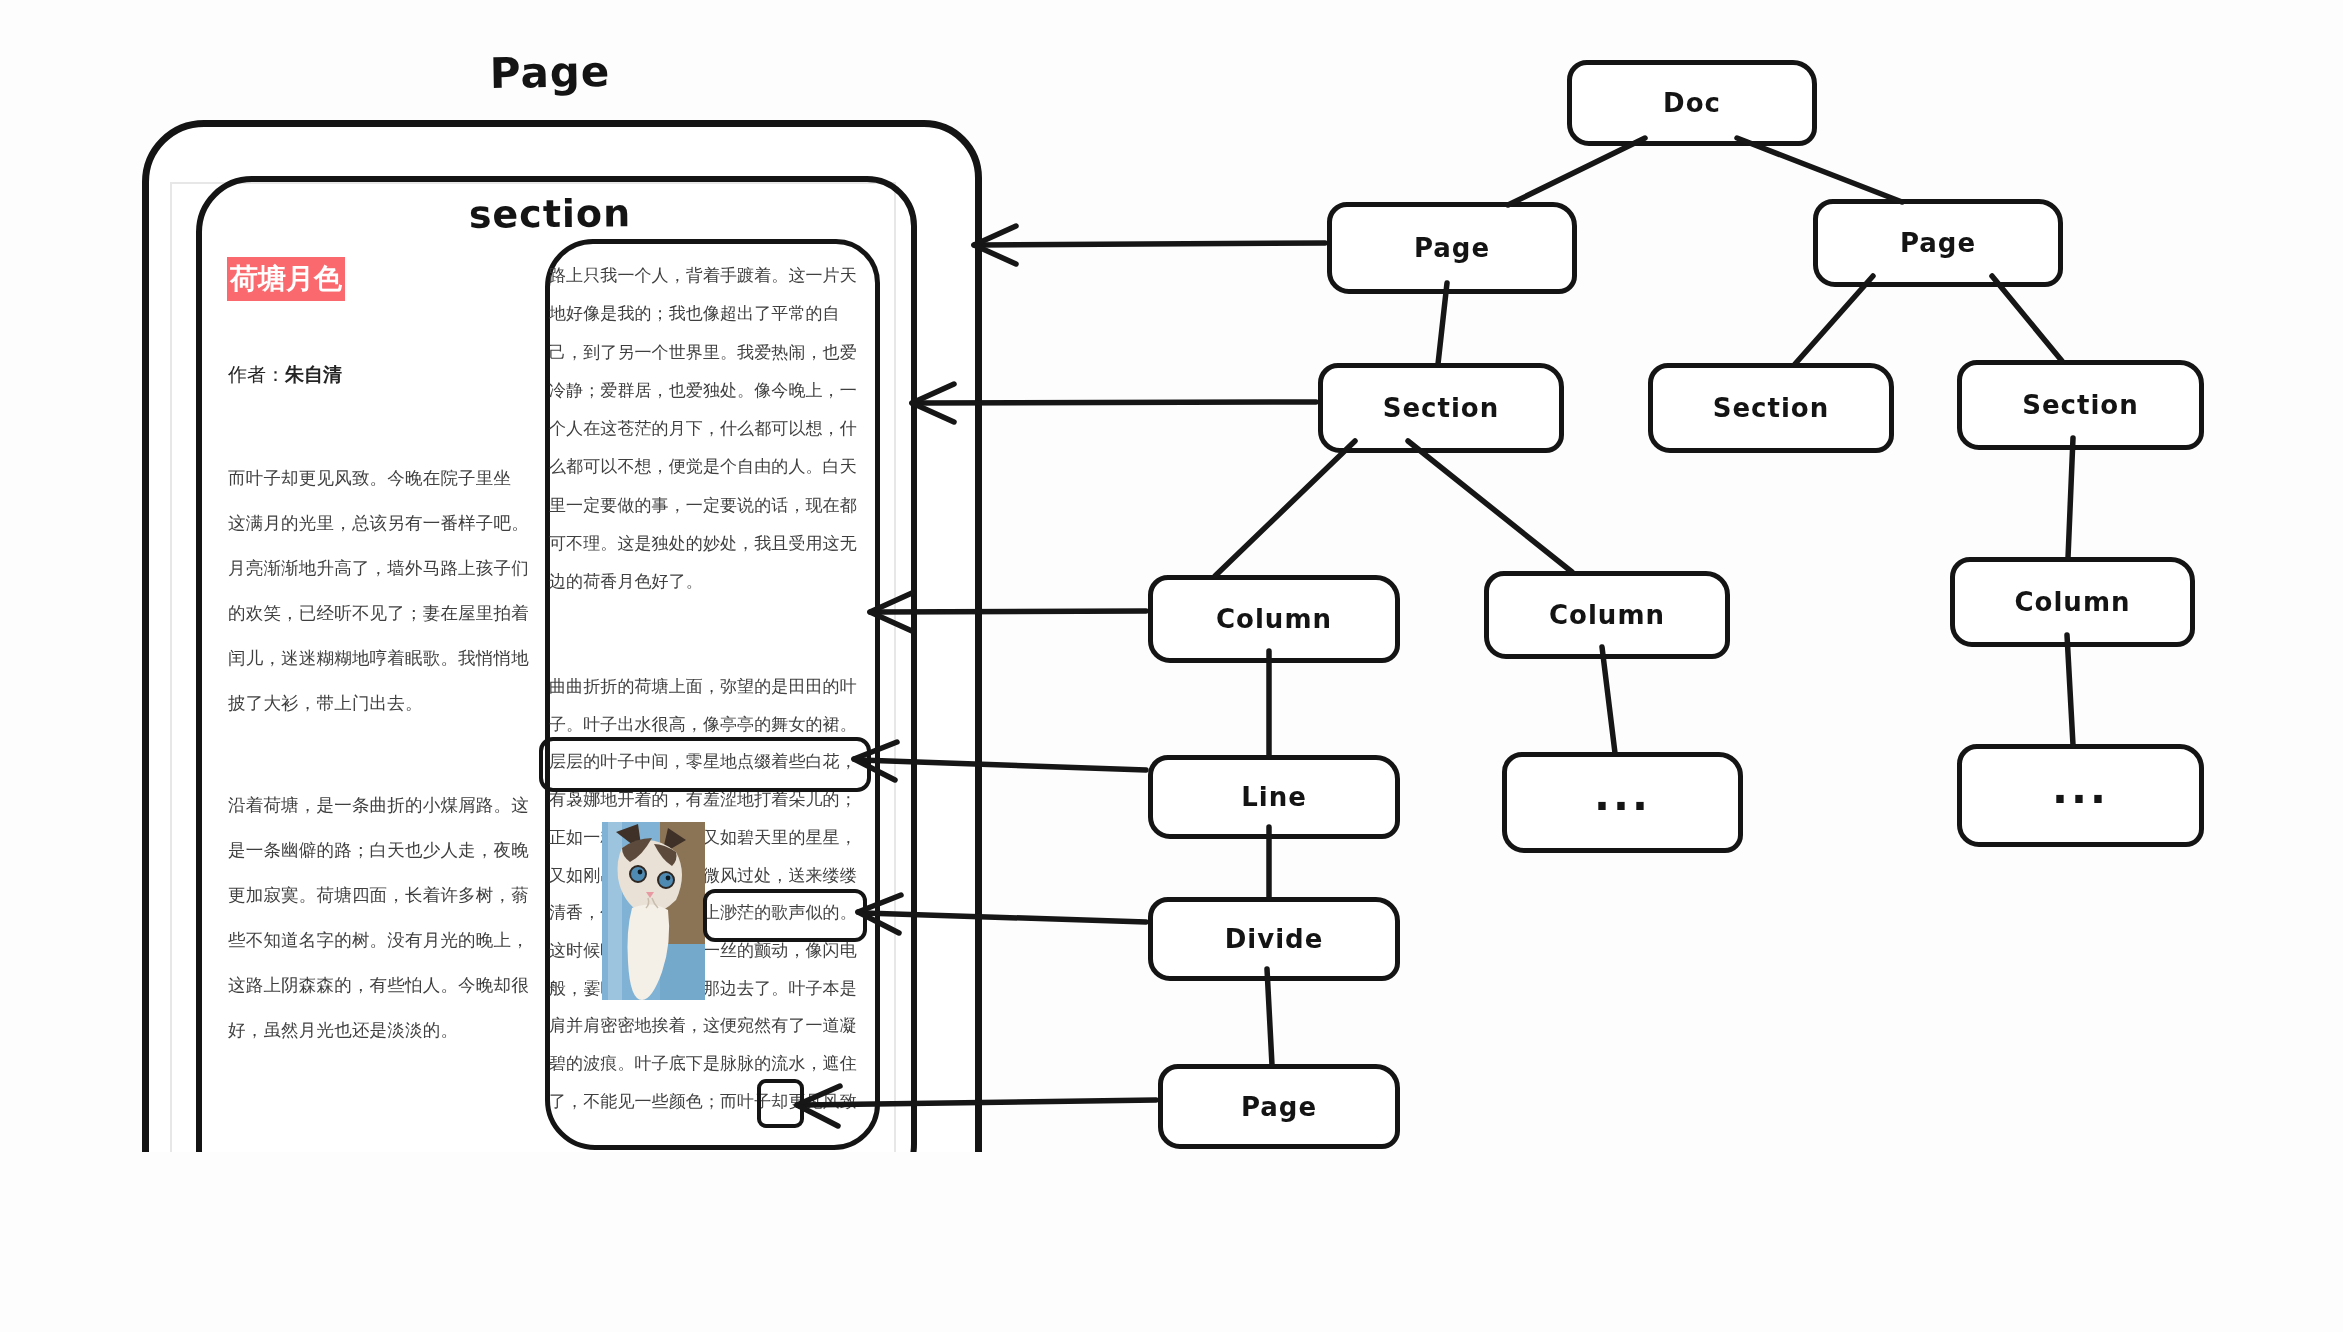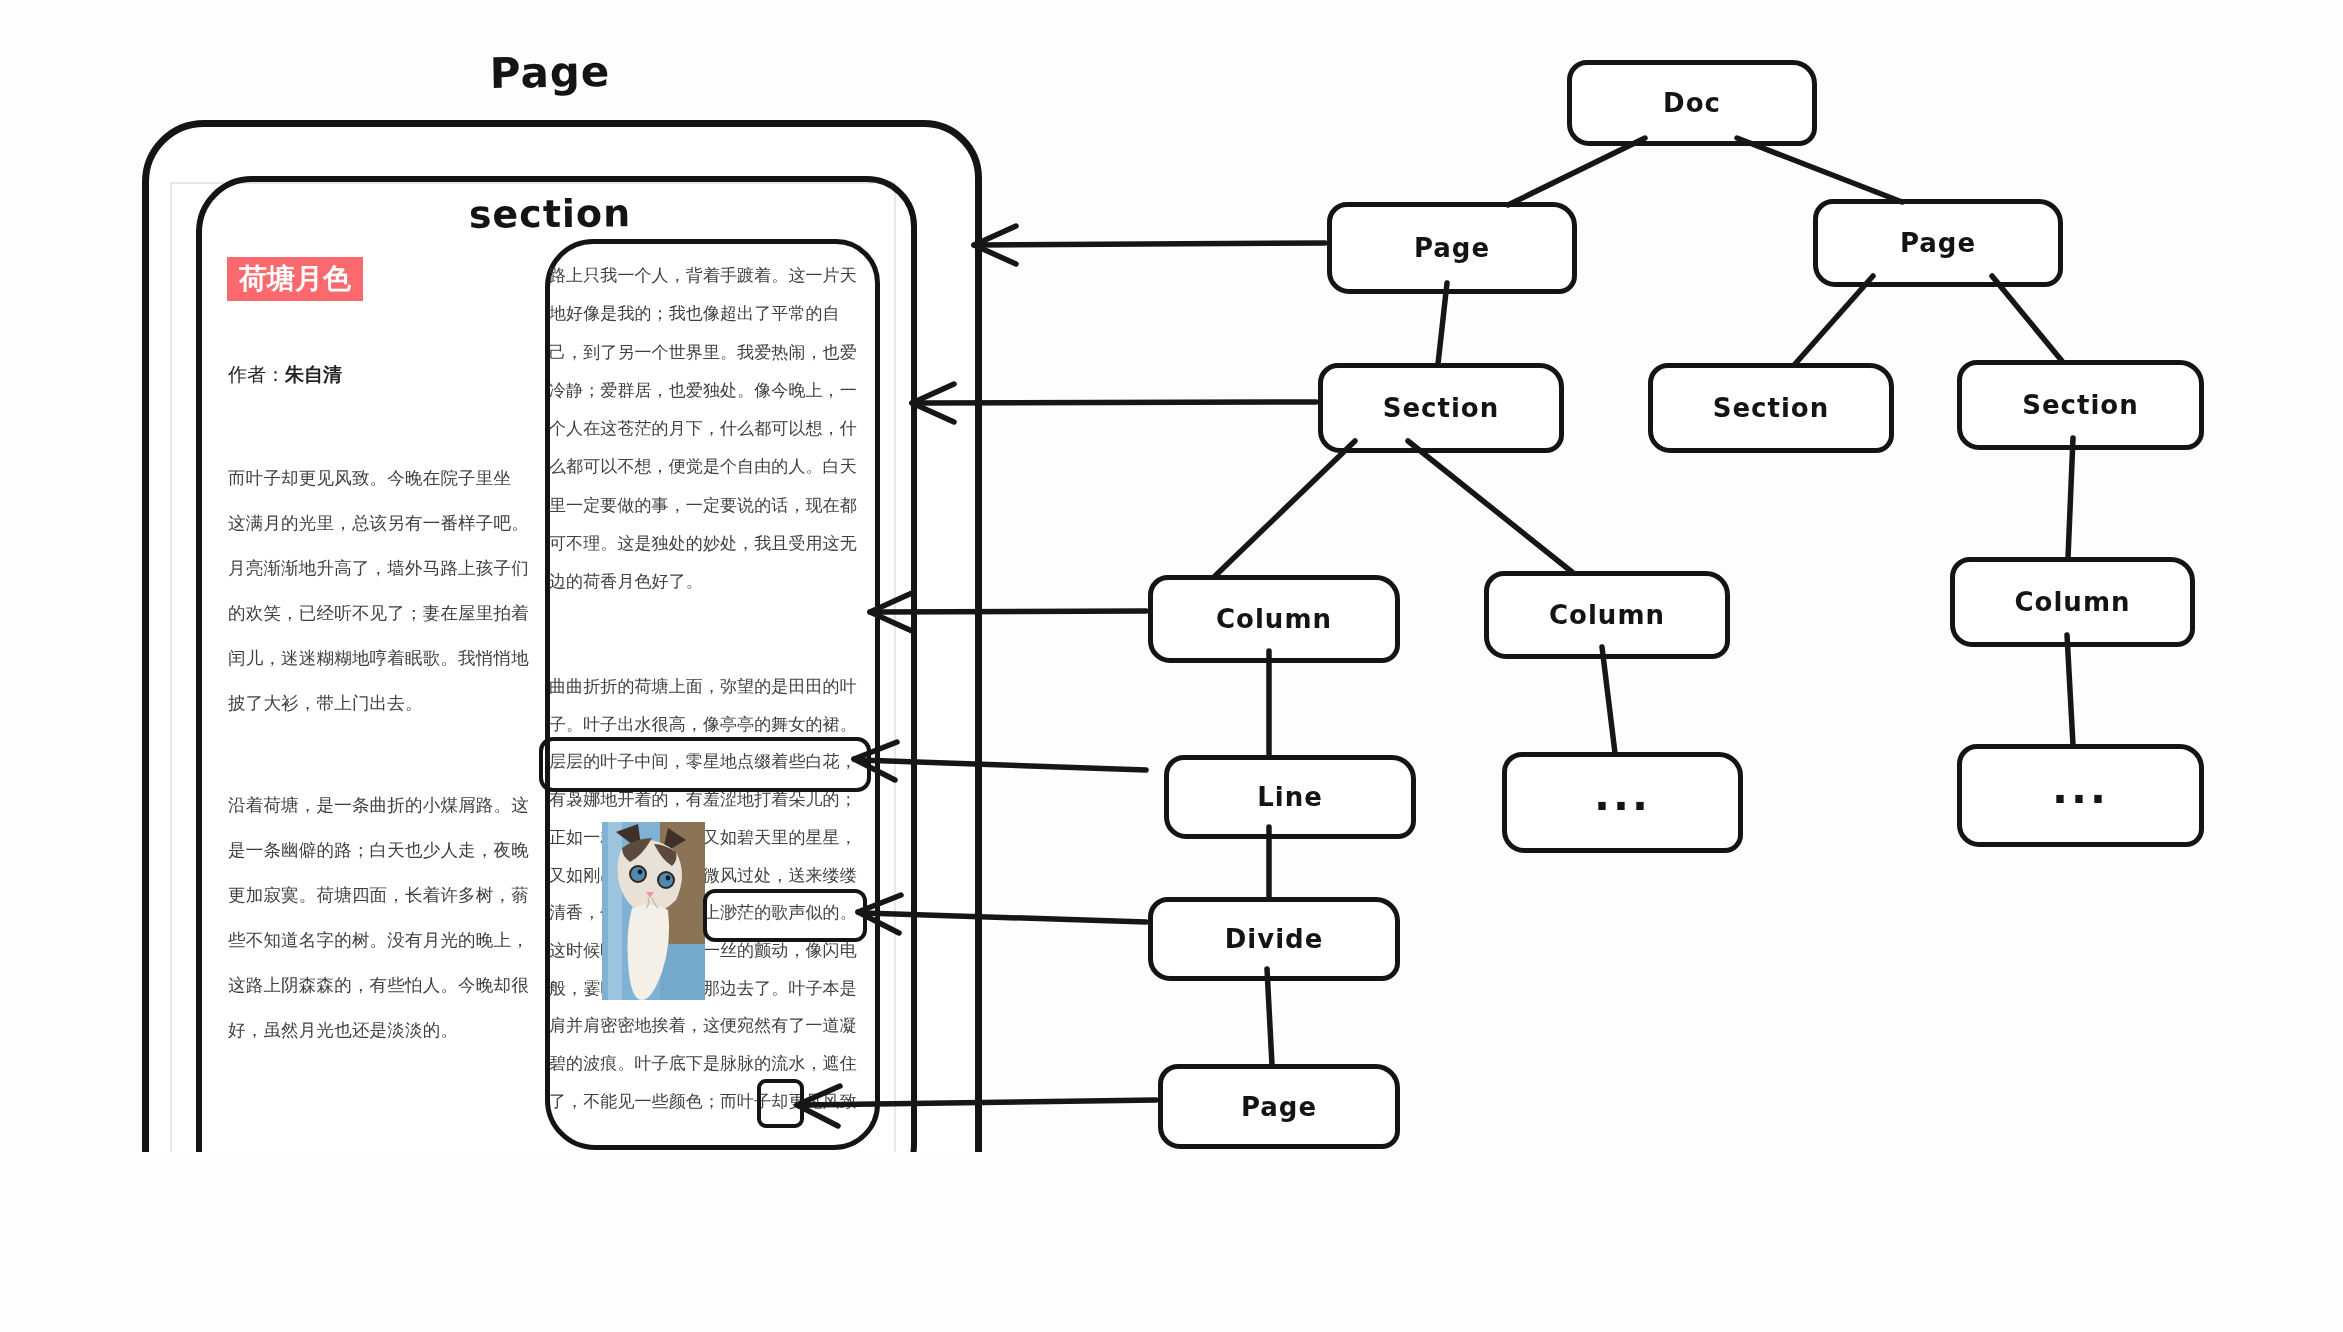--- a/index.html
+++ b/index.html
@@ -14,21 +14,21 @@
   .page-label{left:470px;top:48px;width:160px;font-size:42px;text-align:center;transform:rotate(-1deg);}
   .section-label{left:460px;top:192px;width:180px;font-size:38px;text-align:center;transform:rotate(-0.5deg);}
 
   
   .outer-frame{left:142px;top:120px;width:826px;height:1138px;border:7px solid #141414;border-radius:62px 58px 64px 56px;background:#ffffff;}
   .paper{left:170px;top:182px;width:722px;height:1012px;border:2px solid #e7e7e7;background:#ffffff;}
   .inner-frame{left:196px;top:176px;width:709px;height:1014px;border:6px solid #141414;border-radius:56px 50px 58px 52px;background:transparent;}
   .column-frame{left:545px;top:239px;width:325px;height:901px;border:5px solid #141414;border-radius:48px 44px 46px 50px;background:transparent;}
 
   
-  .article-title{left:227px;top:257px;font-size:28px;font-weight:700;color:#ffffff;background:#f9696e;padding:5px 12px;line-height:1.2;}
+  .article-title{left:227px;top:257px;font-size:28px;font-weight:700;color:#ffffff;background:#f9696e;padding:5px 3px;line-height:1.2;}
   .author-line{left:228px;top:362px;font-size:19px;color:#242424;}
   .author-name{font-weight:700;}
   .txt-col{color:#3f3f3f;white-space:nowrap;}
   .left-col{left:228px;width:322px;font-size:17.5px;line-height:45px;letter-spacing:0.2px;}
   .left-p1{top:456px;}
   .left-p2{top:783px;}
   .right-col{left:549px;width:322px;font-size:17px;line-height:38.3px;letter-spacing:0.1px;}
   .right-p1{top:256px;}
   .right-p2{top:668px;line-height:37.7px;}
 
@@ -50,21 +50,21 @@
   .node-dots{font-size:42px;font-weight:900;letter-spacing:3px;padding-bottom:14px;}
   .n-doc{left:1567px;top:60px;width:240px;height:76px;}
   .n-page-left{left:1327px;top:202px;width:240px;height:82px;}
   .n-page-right{left:1813px;top:199px;width:240px;height:78px;}
   .n-section-1{left:1318px;top:363px;width:236px;height:80px;}
   .n-section-2{left:1648px;top:363px;width:236px;height:80px;}
   .n-section-3{left:1957px;top:360px;width:237px;height:80px;}
   .n-column-1{left:1148px;top:575px;width:242px;height:78px;}
   .n-column-2{left:1484px;top:571px;width:236px;height:78px;}
   .n-column-3{left:1950px;top:557px;width:235px;height:80px;}
-  .n-line{left:1148px;top:755px;width:242px;height:74px;margin-left:16px;}
+  .n-line{left:1148px;top:755px;width:242px;height:74px;}
   .n-dots-a{left:1502px;top:752px;width:231px;height:77px;}
   .n-dots-b{left:1957px;top:744px;width:237px;height:79px;}
   .n-divide{left:1148px;top:897px;width:242px;height:74px;}
   .n-span{left:1158px;top:1064px;width:232px;height:75px;}
 
   
   .overlay{left:0;top:0;width:2343px;height:1332px;pointer-events:none;}
 </style>
 </head>
 <body>

